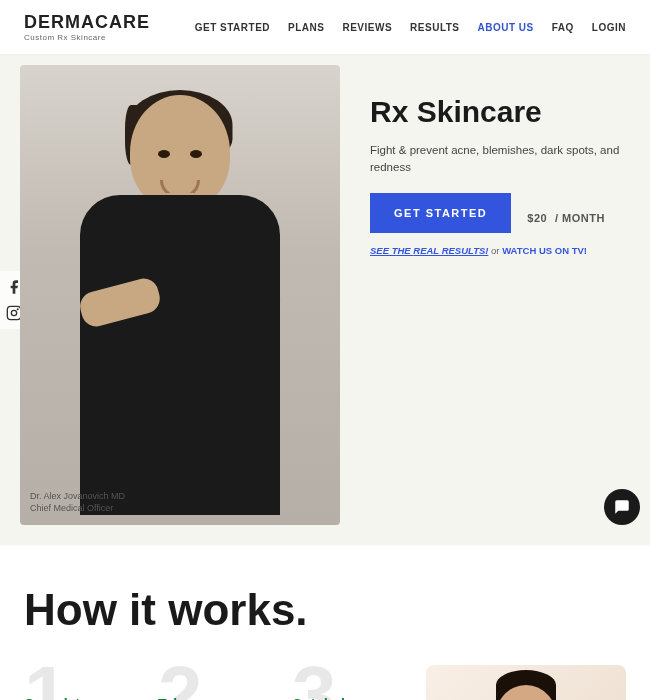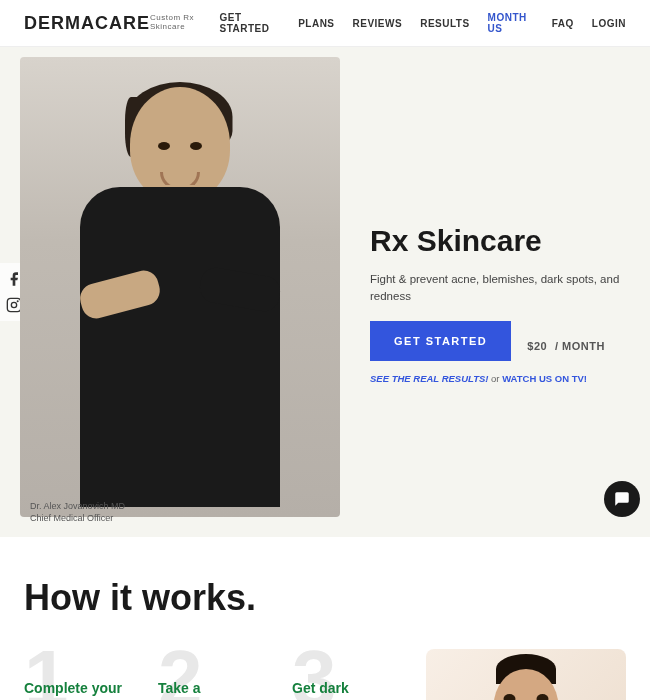--- a/index.html
+++ b/index.html
@@ -9,21 +9,21 @@
     header {
       display: flex;
       align-items: center;
       justify-content: space-between;
       padding: 12px 24px;
       background: #fff;
       border-bottom: 1px solid #eee;
       position: relative;
       z-index: 10;
     }
-    .logo-area { display: flex; flex-direction: row; }
+    .logo-area { display: flex; flex-direction: column; }
     .logo-brand { font-size: 18px; font-weight: 900; letter-spacing: 1px; color: #222; }
     .logo-sub { font-size: 8px; color: #666; letter-spacing: 0.5px; text-align: left; }
     nav { display: flex; gap: 18px; align-items: center; }
     nav a {
       font-size: 10px;
       font-weight: 700;
       color: #333;
       text-decoration: none;
       letter-spacing: 0.5px;
     }
@@ -162,21 +162,21 @@
       top: 108px;
       left: 50%;
       transform: translateX(-50%);
       width: 40px;
       height: 30px;
       background: #c8a882;
     }
 
     .hero-caption {
       position: absolute;
-      bottom: 12px;
+      bottom: 30px;
       left: 30px;
       font-size: 9px;
       color: #555;
       line-height: 1.4;
     }
 
     .social-icons {
       position: absolute;
       left: 0;
       top: 50%;
@@ -189,26 +189,25 @@
     }
     .social-icon {
       width: 16px;
       height: 16px;
       fill: #333;
     }
 
     .hero-content {
       position: absolute;
       right: 0;
-      top: 8px;
+      top: 2px;
       width: 290px;
       height: 100%;
       display: flex;
       flex-direction: column;
-      justify-content: center;
       padding: 38px 24px 30px 10px;
     }
     .hero-title {
       font-size: 30px;
       font-weight: 900;
       color: #1a1a1a;
       line-height: 1.1;
       margin-bottom: 14px;
     }
     .hero-subtitle {
@@ -248,21 +247,21 @@
     }
     .hero-links {
       font-size: 9.5px;
       color: #444;
     }
     .hero-links a {
       color: #3355dd;
       text-decoration: none;
       font-weight: 700;
     }
-    .hero-links a.underline-italic { font-style: italic; font-weight: 900; }
+    .hero-links a.underline-italic { text-decoration: underline; font-style: italic; font-weight: 900; }
     .hero-links .sep { color: #666; }
 
     
     .chat-bubble {
       position: absolute;
       bottom: 20px;
       right: 10px;
       width: 36px;
       height: 36px;
       background: #1a1a1a;
@@ -273,21 +272,21 @@
       cursor: pointer;
     }
     .chat-bubble svg { fill: #fff; width: 18px; height: 18px; }
 
     
     .how-it-works {
       background: #fff;
       padding: 40px 24px 20px;
     }
     .section-title {
-      font-size: 36px;
+      font-size: 44px;
       font-weight: 900;
       color: #1a1a1a;
       margin-bottom: 30px;
     }
     .steps-row {
       display: flex;
       gap: 0;
       position: relative;
     }
     .step {
@@ -324,21 +323,21 @@
 <header>
   <div class="logo-area">
     <span class="logo-brand">DERMACARE</span>
     <span class="logo-sub">Custom Rx Skincare</span>
   </div>
   <nav>
     <a href="#">GET STARTED</a>
     <a href="#">PLANS</a>
     <a href="#">REVIEWS</a>
     <a href="#">RESULTS</a>
-    <a href="#" class="active">MONTH US</a>
+    <a href="#" class="active">ABOUT US</a>
     <a href="#">FAQ</a>
     <a href="#">LOGIN</a>
   </nav>
 </header>
 
 <section class="hero">
 
   <div class="social-icons">
     <svg class="social-icon" viewBox="0 0 24 24">
       <path d="M18 2h-3a5 5 0 00-5 5v3H7v4h3v8h4v-8h3l1-4h-4V7a1 1 0 011-1h3z"></path>

